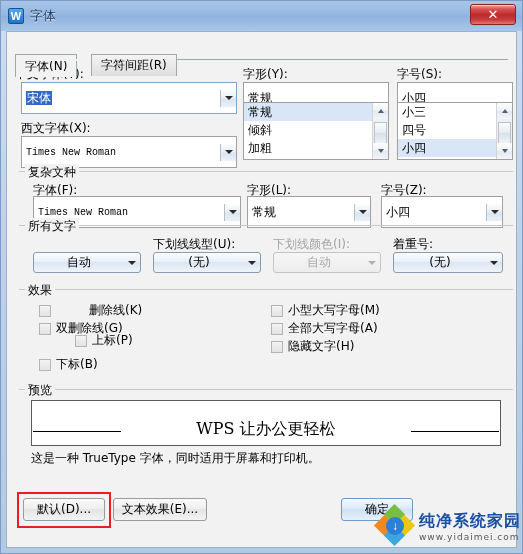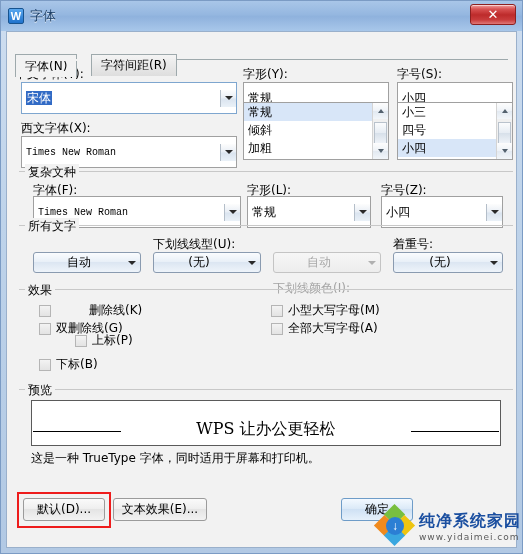--- a/index.html
+++ b/index.html
@@ -343,21 +343,21 @@
               <span class="tri"></span>
             </div>
         </div>
       </div>
 
       <div class="group" style="left:4px;top:158px;width:494px;height:56px;">
         <div class="gline"></div>
         <div class="gtitle">所有文字</div>
 
         <div class="lbl" style="left:134px;top:18px;">下划线线型(U):</div>
-        <div class="lbl disabled" style="left:254px;top:18px;margin-top:44px;">下划线颜色(I):</div>
+        <div class="lbl disabled" style="left:254px;top:18px;">下划线颜色(I):</div>
         <div class="lbl" style="left:374px;top:18px;">着重号:</div>
 
         <div class="pbtn" style="left:14px;top:34px;width:108px;">
           <span class="ptext">自动</span>
           <span class="parr">
               <span class="tri"></span>
             </span>
         </div>
         <div class="pbtn" style="left:134px;top:34px;width:108px;">
           <span class="ptext">(无)</span>
@@ -400,20 +400,24 @@
           <span class="ctext">下标(B)</span>
         </div>
 
         <div class="cbrow" style="left:252px;top:20px;">
           <span class="cbox"></span>
           <span class="ctext">小型大写字母(M)</span>
         </div>
         <div class="cbrow" style="left:252px;top:38px;">
           <span class="cbox"></span>
           <span class="ctext">全部大写字母(A)</span>
+        </div>
+        <div class="cbrow" style="left:252px;top:56px;">
+          <span class="cbox"></span>
+          <span class="ctext">隐藏文字(H)</span>
         </div>
       </div>
 
       <div class="group" style="left:4px;top:322px;width:494px;height:84px;">
         <div class="gline"></div>
         <div class="gtitle">预览</div>
 
         <div class="previewbox" style="left:12px;top:18px;width:470px;height:46px;">
           <div class="pv-inner">
             <div class="pv-rule" style="left:1px;width:88px;"></div>

